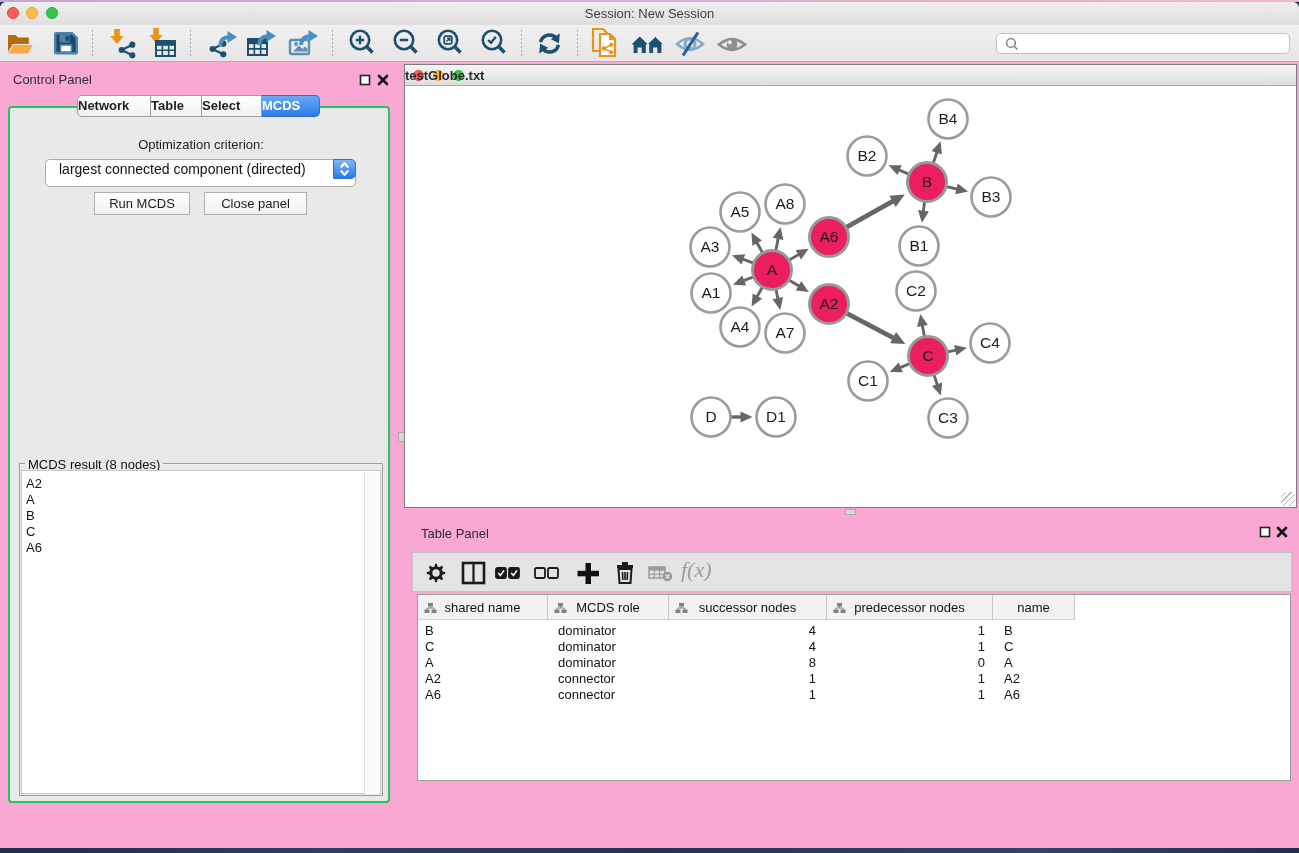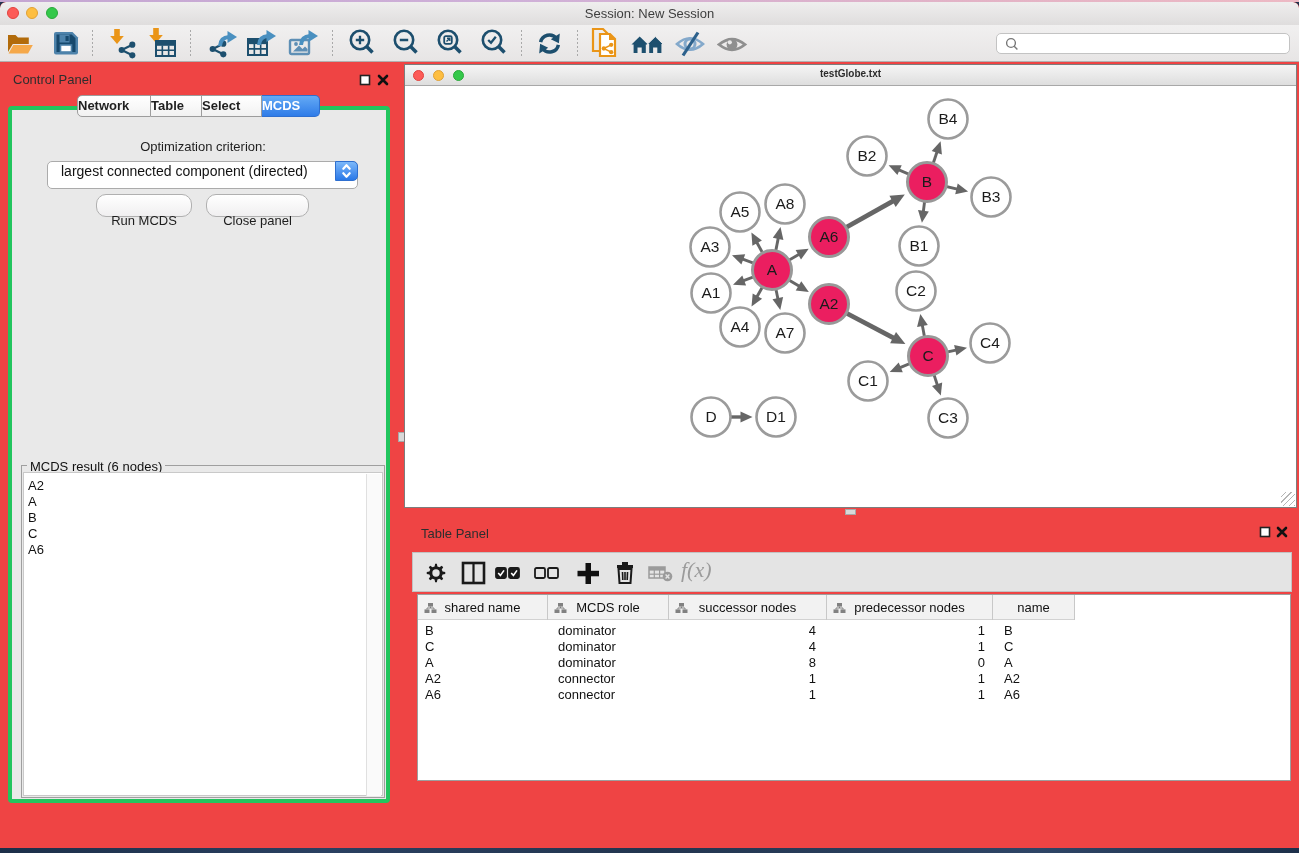--- a/index.html
+++ b/index.html
@@ -4,21 +4,21 @@
 <style>
 * { margin:0; padding:0; box-sizing:border-box; }
 html,body { width:1299px; height:853px; overflow:hidden; }
 body { font-family:"Liberation Sans", sans-serif; background:#20344e; }
 .abs { position:absolute; }
 #deskTop { position:absolute; left:0; top:0; width:1299px; height:2px;
   background:linear-gradient(90deg,#c4a6d2,#cfb0d8 40%,#e3b3c6 75%,#edb9c4); }
 #deskBot { position:absolute; left:0; top:848px; width:1299px; height:7px;
   background:linear-gradient(90deg,#1c2f49,#2a4061 25%,#22354f 50%,#2e4566 80%,#1d304a); }
 #win { position:absolute; left:0; top:2px; width:1299px; height:846px;
-  background:#ef4444; border-radius:6px 6px 0 0; overflow:hidden; }
+  background:#f9a8d4; border-radius:6px 6px 0 0; overflow:hidden; }
 #titlebar { position:absolute; left:0; top:0; width:1299px; height:23px;
   background:linear-gradient(#efeeee,#dfdddd); border-radius:6px 6px 0 0; }
 #toolbar { position:absolute; left:0; top:23px; width:1299px; height:37px;
   background:linear-gradient(#f1f0f0,#e7e5e5); border-bottom:1px solid #b2b0b0; }
 .tl { position:absolute; width:12px; height:12px; border-radius:50%; top:5px; }
 #title { position:absolute; top:4px; width:100%; text-align:center; font-size:13px; color:#3e3e3e; }
 .sep { position:absolute; top:5px; height:27px; width:1px;
   background-image:linear-gradient(#a9a9a9 40%, rgba(0,0,0,0) 0%);
   background-size:1px 4px; }
 .icon { position:absolute; top:4px; }
@@ -28,44 +28,44 @@
 #cpanel { position:absolute; left:0; top:58px; width:396px; height:756px; }
 #cphead { position:absolute; left:13px; top:12px; font-size:13px; color:#2e2e2e; }
 .wicon { position:absolute; top:14px; }
 #cptabs { position:absolute; left:77px; top:35px; height:22px; display:flex; font-size:13px; z-index:3; }
 .tab { border:1px solid #9d9d9d; border-left:none; background:linear-gradient(#ffffff,#f2f2f2);
   padding-top:2px; height:22px; color:#1f1f1f; font-weight:bold; }
 .tab.first { border-left:1px solid #9d9d9d; border-radius:5px 0 0 5px; }
 .tab.last { border-radius:0 5px 5px 0; }
 .tab.sel { background:linear-gradient(#64aaf5,#2f7ce8); color:#fff; border-color:#2e6fd0; }
 #cpbox { position:absolute; left:8px; top:46px; width:382px; height:697px;
-  border:4px solid #22c55e; border-radius:4px; background:#e9e9e9; }
+  border:2px solid #22c55e; border-radius:4px; background:#e9e9e9; }
 #optlab { position:absolute; left:0; top:29px; width:382px; text-align:center; font-size:13px; color:#1e1e1e; }
 #combo { position:absolute; left:35px; top:51px; width:311px; height:28px; background:#fff;
   border:1px solid #ababab; border-radius:5px; font-size:14px; color:#111; }
 #combo .ctext { position:absolute; left:13px; top:1px; }
 #combo .cbtn { position:absolute; right:-1px; top:-1px; width:23px; height:20px;
   background:linear-gradient(#7cb8fa,#2a78e7); border-radius:0 5px 5px 0; border:1px solid #2e6fd0; }
 .btn { position:absolute; top:84px; height:23px; background:linear-gradient(#ffffff,#f0eff0);
-  border:1px solid #b0b0b0; border-radius:10px; font-size:13px; color:#1d1d1d; text-align:center; padding-top:18px; }
+  border:1px solid #b0b0b0; border-radius:0; font-size:13px; color:#1d1d1d; text-align:center; padding-top:3px; }
 #fieldset { position:absolute; left:9px; top:349px; width:364px; height:339px; }
 #fsborder { position:absolute; left:0; top:6px; width:364px; height:333px; border:1px solid #9f9f9f; }
 #fslegend { position:absolute; left:6px; top:0; background:#e9e9e9; padding:0 3px; font-size:13px; color:#111; }
 #mlist { position:absolute; left:2px; top:13px; width:360px; height:324px; background:#fff; border:1px solid #c9c9c9; }
 #mlist .sb { position:absolute; right:1px; top:1px; width:15px; height:322px; background:#fafafa; border-left:1px solid #e0e0e0; }
 .li { position:absolute; left:4px; font-size:13px; color:#111; }
 
 #vhandle { position:absolute; left:398px; top:430px; width:9px; height:10px; background:#d8d8d8; border:1px solid #a8a8a8; }
 #hhandle { position:absolute; left:845px; top:507px; width:11px; height:6px; background:#d8d8d8; border:1px solid #a8a8a8; }
 
 #nwin { position:absolute; left:404px; top:62px; width:893px; height:444px;
   border:1px solid #7d7d7d; background:#fff; }
 #nwtitle { position:absolute; left:0; top:0; width:891px; height:21px;
   background:linear-gradient(#f5f5f5,#dedede); border-bottom:1px solid #a8a8a8; }
-#nwtitle .t { position:absolute; top:3px; width:100%; text-align:center; font-size:10px; color:#2c2c2c; font-weight:bold; }
+#nwtitle .t { position:absolute; top:3px; width:100%; text-align:left; font-size:13px; color:#2c2c2c; font-weight:bold; }
 .tls { position:absolute; width:11px; height:11px; border-radius:50%; top:5px; }
 #grow { position:absolute; right:1px; bottom:1px; width:14px; height:14px;
   background:repeating-linear-gradient(135deg, rgba(0,0,0,0) 0 3px, #b5b5b5 3px 4px); }
 
 #tpanel { position:absolute; left:396px; top:514px; width:903px; height:300px; }
 #tphead { position:absolute; left:25px; top:10px; font-size:13px; color:#2e2e2e; }
 #ttools { position:absolute; left:16px; top:36px; width:880px; height:40px;
   background:#e4e4e4; border:1px solid #c2c2c2; }
 #thead { position:absolute; left:22px; top:79px; width:657px; height:25px; background:#f2f2f2; font-size:13px; color:#111; border-bottom:1px solid #d2d2d2; }
 .hcol { position:absolute; top:0; height:25px; border-right:1px solid #c8c8c8; text-align:center; padding-top:5px; }
@@ -234,21 +234,21 @@
             <svg width="21" height="18" style="position:absolute;left:0;top:0">
               <path d="M7.3 6.8 L10.5 3.2 L13.7 6.8" fill="none" stroke="#fff" stroke-width="2.2" stroke-linecap="round" stroke-linejoin="round"></path>
               <path d="M7.3 11.2 L10.5 14.8 L13.7 11.2" fill="none" stroke="#fff" stroke-width="2.2" stroke-linecap="round" stroke-linejoin="round"></path>
             </svg>
           </div>
       </div>
       <div class="btn" style="left:84px;width:96px;">Run MCDS</div>
       <div class="btn" style="left:194px;width:103px;">Close panel</div>
       <div id="fieldset">
         <div id="fsborder"></div>
-        <div id="fslegend">MCDS result (6 nodes)</div>
+        <div id="fslegend">MCDS result (8 nodes)</div>
         <div id="mlist">
           <div class="sb"></div>
           <div class="li" style="top:5px;">A2</div>
           <div class="li" style="top:21px;">A</div>
           <div class="li" style="top:37px;">B</div>
           <div class="li" style="top:53px;">C</div>
           <div class="li" style="top:69px;">A6</div>
         </div>
       </div>
     </div>

